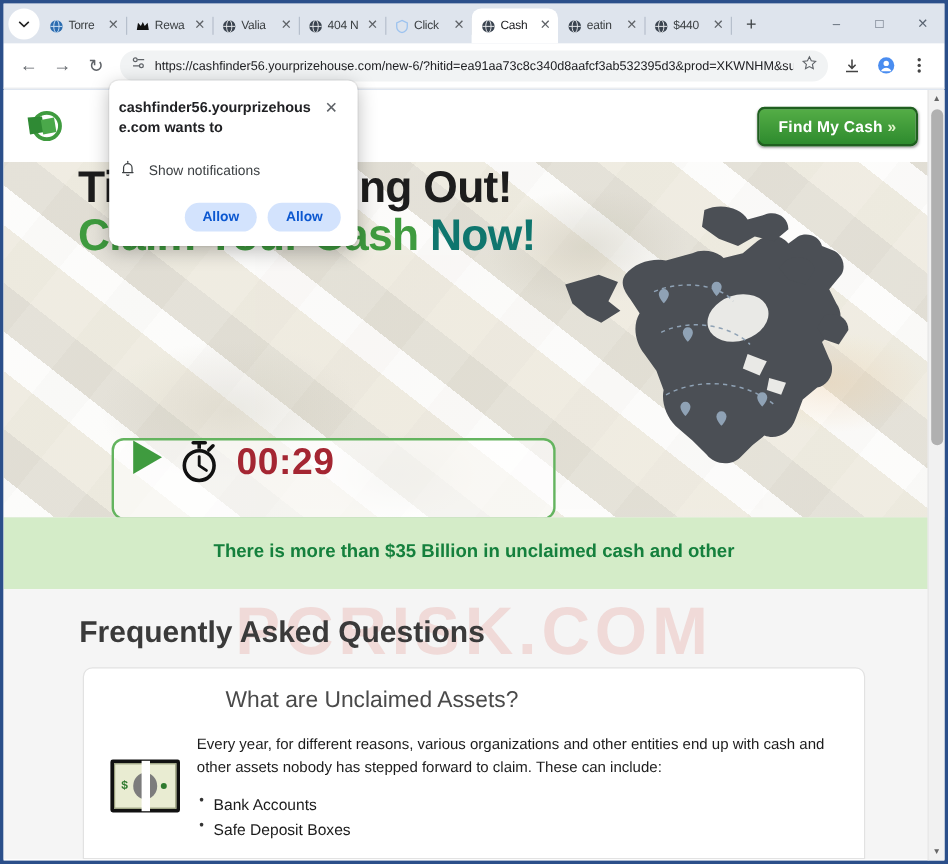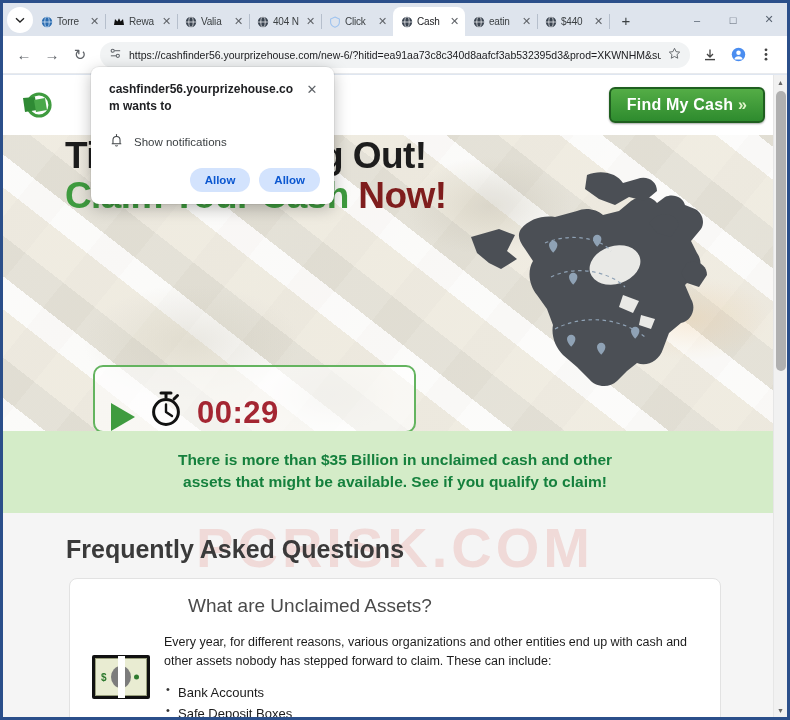--- a/index.html
+++ b/index.html
@@ -182,21 +182,21 @@
   }
   .logo {
     width: 40px; height: 40px;
     position: relative;
   }
   .find-btn {
     background: linear-gradient(180deg,#54ad46 0%,#2e8b2e 100%);
     border: 2px solid #1f5f1f;
     border-radius: 6px;
     color: #ffffff;
-    font-size: 16px;
+    font-size: 13px;
     font-weight: bold;
     padding: 7px 16px;
     letter-spacing: 0.2px;
     white-space: nowrap;
     box-shadow: 0 1px 2px rgba(0,0,0,.35);
   }
   .find-btn .chev { color: #dff5c9; }
 
   
   .hero {
@@ -241,31 +241,31 @@
     white-space: nowrap;
   }
   .hl2 {
     font-size: 37px;
     font-weight: 800;
     color: #3f9b3f;
     letter-spacing: -0.6px;
     white-space: nowrap;
     margin-top: 2px;
   }
-  .hl2 .dark { color: #7f1d1d; }
+  .hl2 .dark { color: #0f766e; }
 
   .timer-box {
     position: absolute;
     left: 90px; top: 230px;
-    width: 323px; height: 68px;
+    width: 370px; height: 68px;
     border: 2px solid #64b45f;
     border-radius: 10px;
     background: rgba(255,255,255,.62);
     display: flex;
-    align-items: flex-end;
+    align-items: flex-start;
     gap: 14px;
     padding-left: 16px;
     z-index: 6;
   }
   .play-tri {
     width: 0; height: 0;
     border-left: 24px solid #3f9b3f;
     border-top: 14px solid transparent;
     border-bottom: 14px solid transparent;
   }
@@ -397,25 +397,25 @@
   .faq-list li::before {
     content: "•";
     position: absolute; left: 2px; top: -1px;
     font-size: 11px; color: #333;
   }
 
   
   .notif {
     position: absolute;
     left: 88px; top: 64px;
-    width: 243px;
+    width: 207px;
     background: #ffffff;
     border-radius: 8px;
     box-shadow: 0 4px 16px rgba(0,0,0,.26), 0 0 0 1px rgba(0,0,0,.05);
-    padding: 14px 14px 12px 18px;
+    padding: 14px 14px 12px 8px;
     z-index: 100;
   }
   .notif-head {
     display: flex;
     align-items: flex-start;
     gap: 6px;
   }
   .notif-title {
     flex: 1 1 auto;
     font-size: 12px;
@@ -693,21 +693,20 @@
             </svg>
           </span>
           <span class="timer-val">00:29</span>
         </div>
 
       </div>
     </div>
 
     <div class="green-band">
       <div class="t">There is more than $35 Billion in unclaimed cash and other</div>
-      <div class="t">assets that might be available. See if you qualify to claim!</div>
     </div>
 
     <div class="faq">
       <div class="faq-wm">PCRISK.COM</div>
       <div class="faq-title">Frequently Asked Questions</div>
       <div class="faq-card">
         <div class="faq-q">What are Unclaimed Assets?</div>
         <div class="faq-body">
           <div class="money-icon">
             <div class="money-inner">

